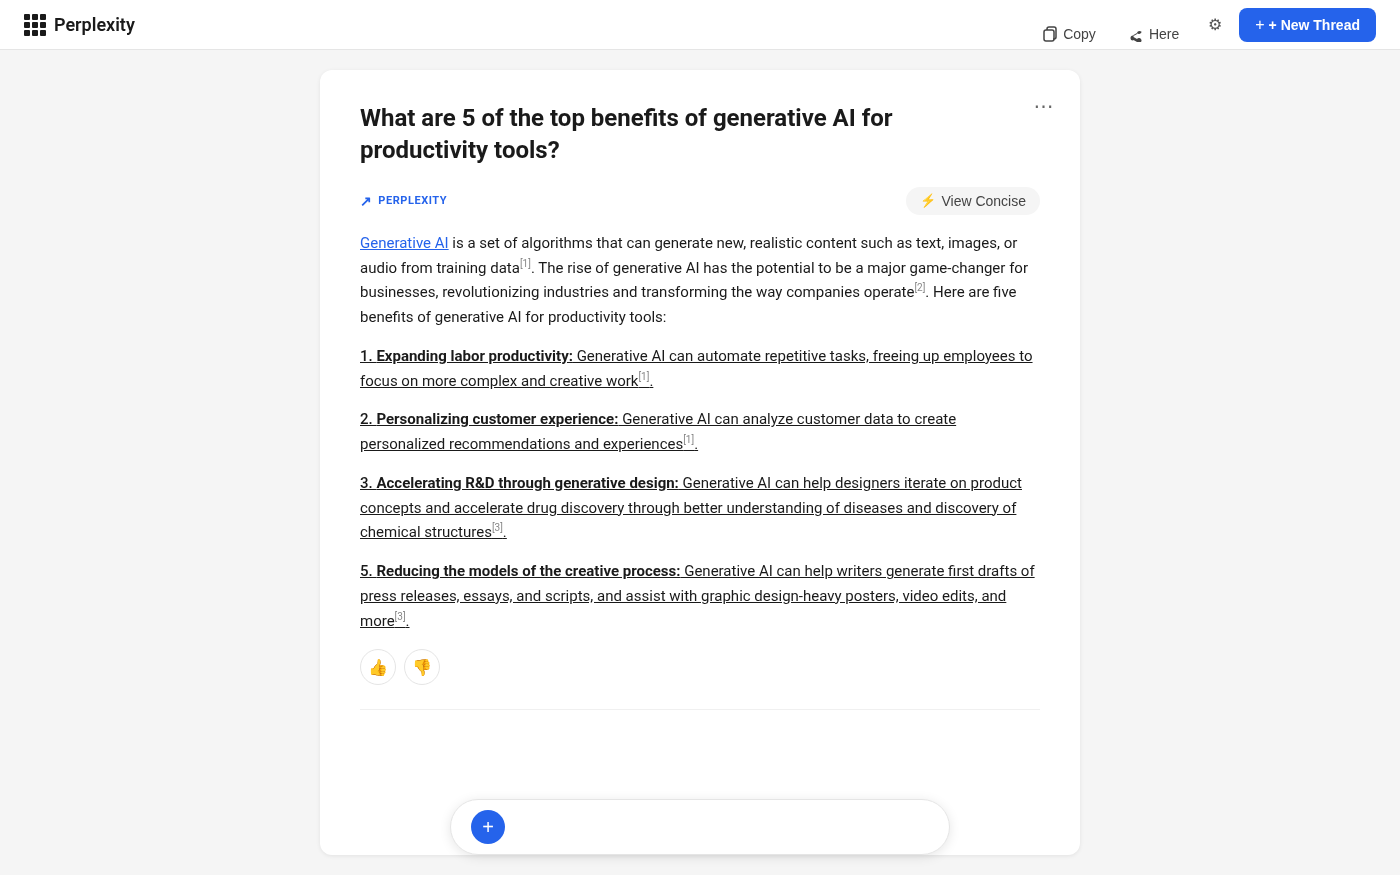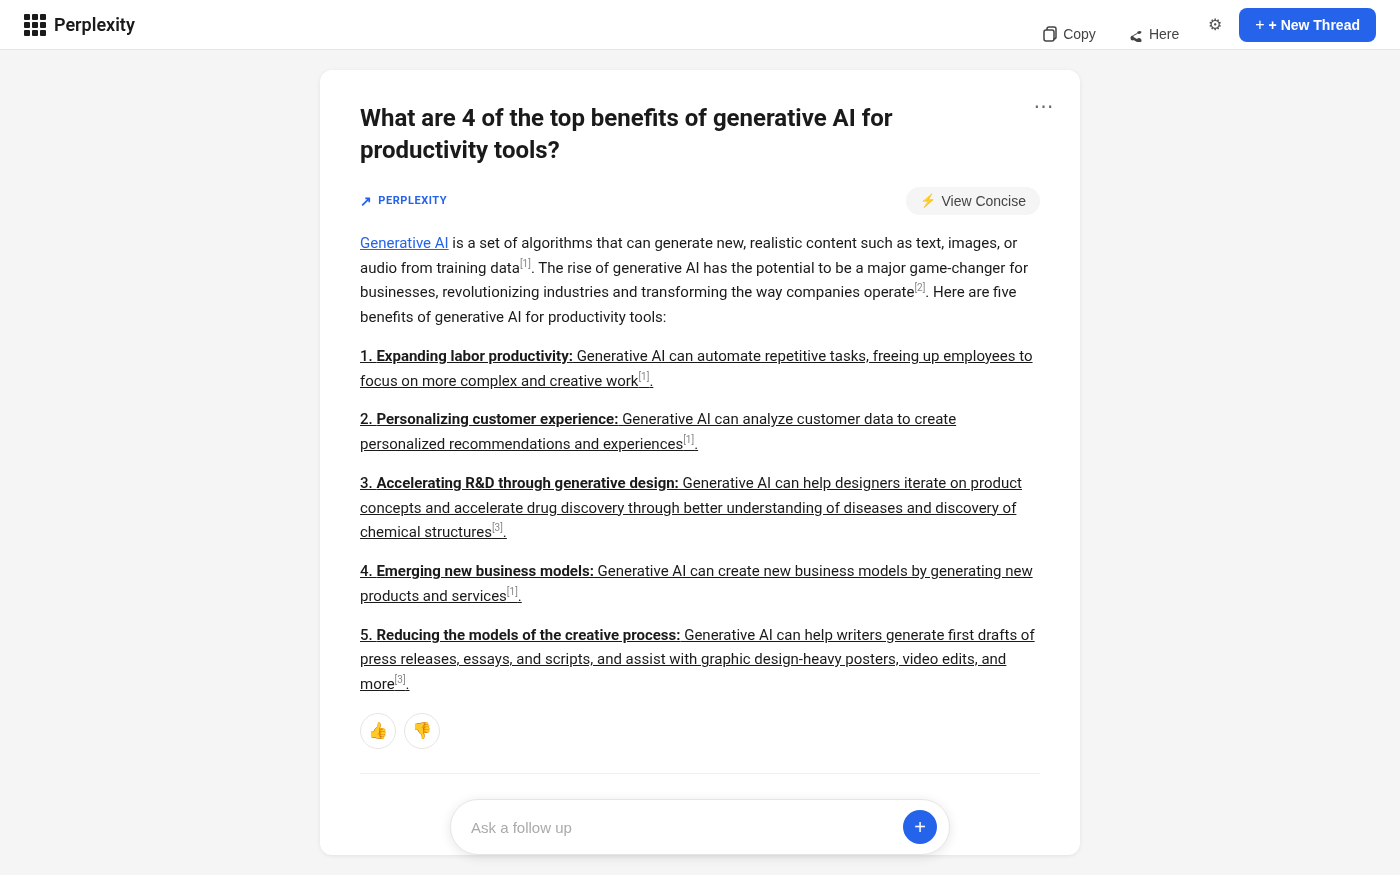--- a/index.html
+++ b/index.html
@@ -309,21 +309,21 @@
   </div>
 </nav>
 
 <div class="main-content">
   <div class="content-card">
 
     <button class="more-btn">
       <span style="font-size:20px;letter-spacing:1px;line-height:1;">⋯</span>
     </button>
 
-    <h1 class="question-title">What are 4 of the top benefits of generative AI for productivity tools?</h1>
+    <h1 class="question-title">What are 5 of the top benefits of generative AI for productivity tools?</h1>
 
     <div class="source-header">
       <div class="perplexity-badge">
         <span class="perplexity-arrow">↗</span>
         <span>PERPLEXITY</span>
       </div>
       <button class="view-concise-btn">
         <span class="lightning-icon">⚡</span>
         <span>View Concise</span>
       </button>
@@ -340,23 +340,20 @@
       </div>
 
       <div class="numbered-item">
         <span class="item-number">2. </span><strong>Personalizing customer experience:</strong><span> Generative AI can analyze customer data to create personalized recommendations and experiences</span><sup>[1]</sup><span>.</span>
       </div>
 
       <div class="numbered-item">
         <span class="item-number">3. </span><strong>Accelerating R&amp;D through generative design:</strong><span> Generative AI can help designers iterate on product concepts and accelerate drug discovery through better understanding of diseases and discovery of chemical structures</span><sup>[3]</sup><span>.</span>
       </div>
 
-      <div class="numbered-item">
-        <span class="item-number">4. </span><strong>Emerging new business models:</strong><span> Generative AI can create new business models by generating new products and services</span><sup>[1]</sup><span>.</span>
-      </div>
 
       <div class="numbered-item">
         <span class="item-number">5. </span><strong>Reducing the models of the creative process:</strong><span> Generative AI can help writers generate first drafts of press releases, essays, and scripts, and assist with graphic design-heavy posters, video edits, and more</span><sup>[3]</sup><span>.</span>
       </div>
 
     </div>
 
     <div class="feedback-row">
       <button class="feedback-btn">
         <span>👍</span>
@@ -368,17 +365,16 @@
 
     <div class="sources-section">
       
       
     </div>
 
   </div>
 </div>
 
 <div class="followup-bar">
-  <input class="followup-input" type="text" placeholder="Ask a follow up" style="">
   <button class="followup-add-btn">
     <span>+</span>
   </button>
 </div>
 
 </body></html>

